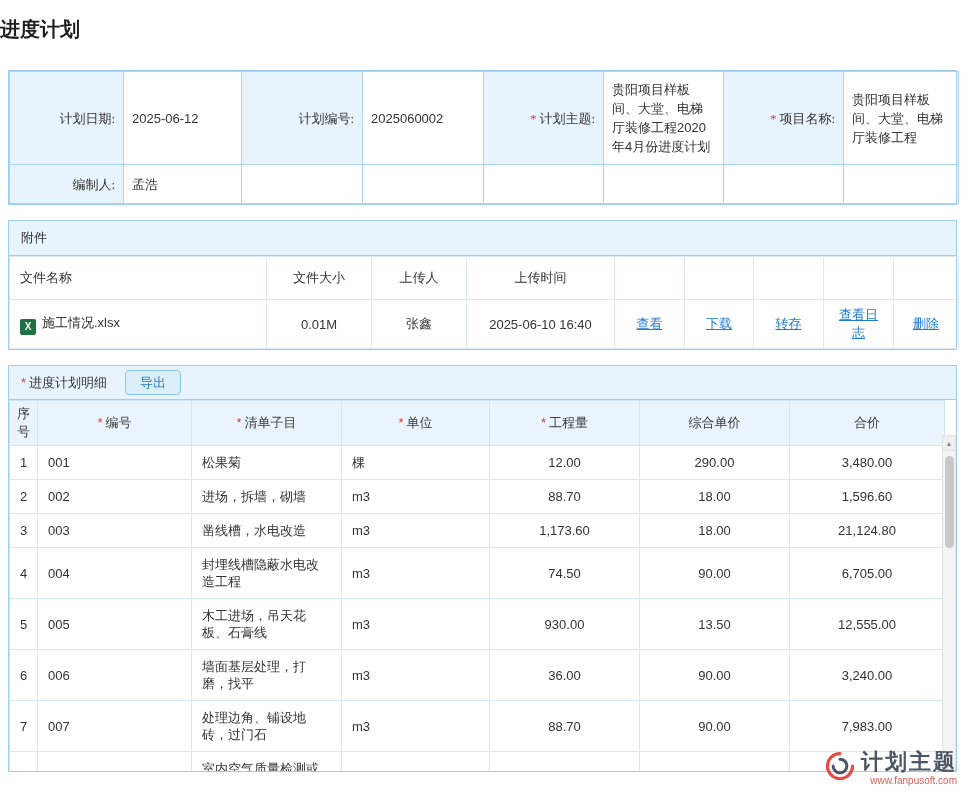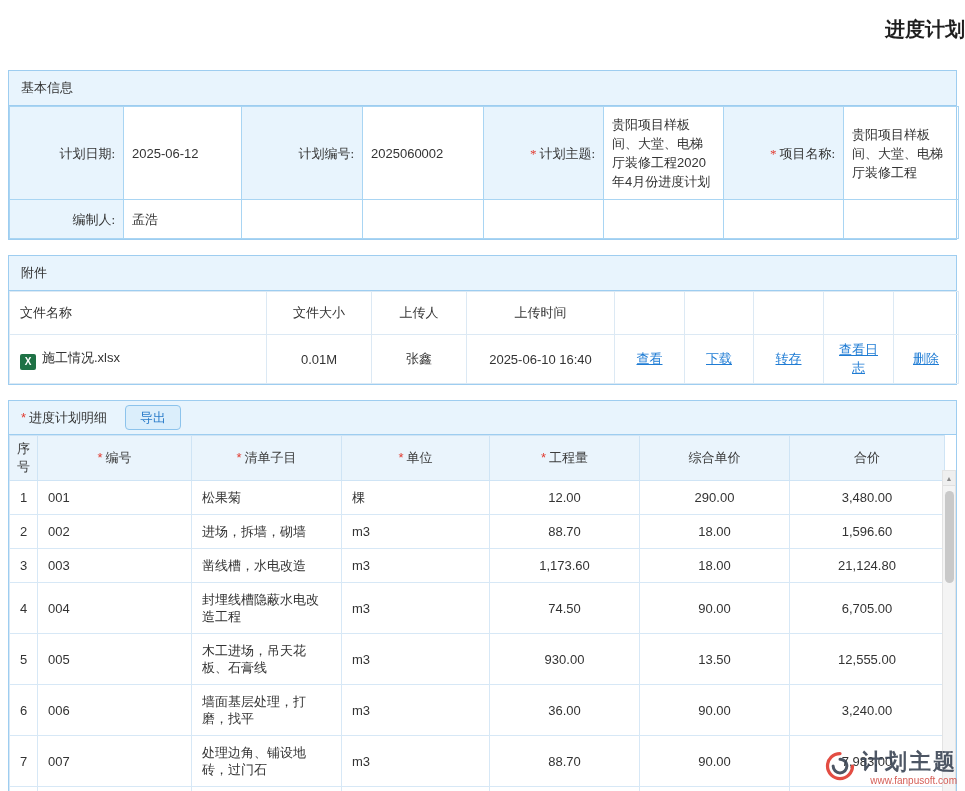--- a/index.html
+++ b/index.html
@@ -4,21 +4,21 @@
 <style>
   * { margin:0; padding:0; box-sizing:border-box; }
   html,body { width:965px; height:791px; }
   body {
     background:#fff;
     font-family:"Liberation Sans", sans-serif;
     color:#333;
     overflow:hidden;
     position:relative;
   }
-  .page-title { text-align:right; font-size:20px; font-weight:bold; color:#1f1f1f; padding:15px 0 12px; line-height:28px; }
+  .page-title { text-align:left; font-size:20px; font-weight:bold; color:#1f1f1f; padding:15px 0 12px; line-height:28px; }
 
   .box { margin:15px 8px 0; border:1px solid #9ecdf0; background:#fff; }
   .box-hd { background:#e8f4fd; border-bottom:1px solid #9ecdf0; padding:8px 12px; font-size:13px; line-height:18px; color:#333; }
 
   table { border-collapse:collapse; table-layout:fixed; width:100%; }
   .req { color:#e13b30; margin-right:3px; }
 
   
   .info-table td { border:1px solid #a9d5f3; font-size:13px; padding:6px 8px; vertical-align:middle; line-height:19px; word-break:break-all; }
   .info-table .lbl { background:#e8f4fd; text-align:right; color:#333;font-family:Liberation Serif, serif; }
@@ -56,21 +56,20 @@
   .wm-col { display:flex; flex-direction:column; align-items:flex-end; }
   .wm-brand { font-size:22px; font-weight:bold; color:#3a4454; line-height:26px; letter-spacing:2px; }
   .wm-url { font-size:10px; color:#d14d44; line-height:12px; }
 </style>
 </head>
 <body>
 
 <div class="page-title">进度计划</div>
 
 <section class="box">
-  <div class="box-hd">基本信息</div>
   <table class="info-table">
     <colgroup>
       <col style="width:114px">
         <col style="width:118px">
         <col style="width:121px">
         <col style="width:121px">
       <col style="width:120px">
         <col style="width:120px">
         <col style="width:120px">
         <col style="width:115px">

